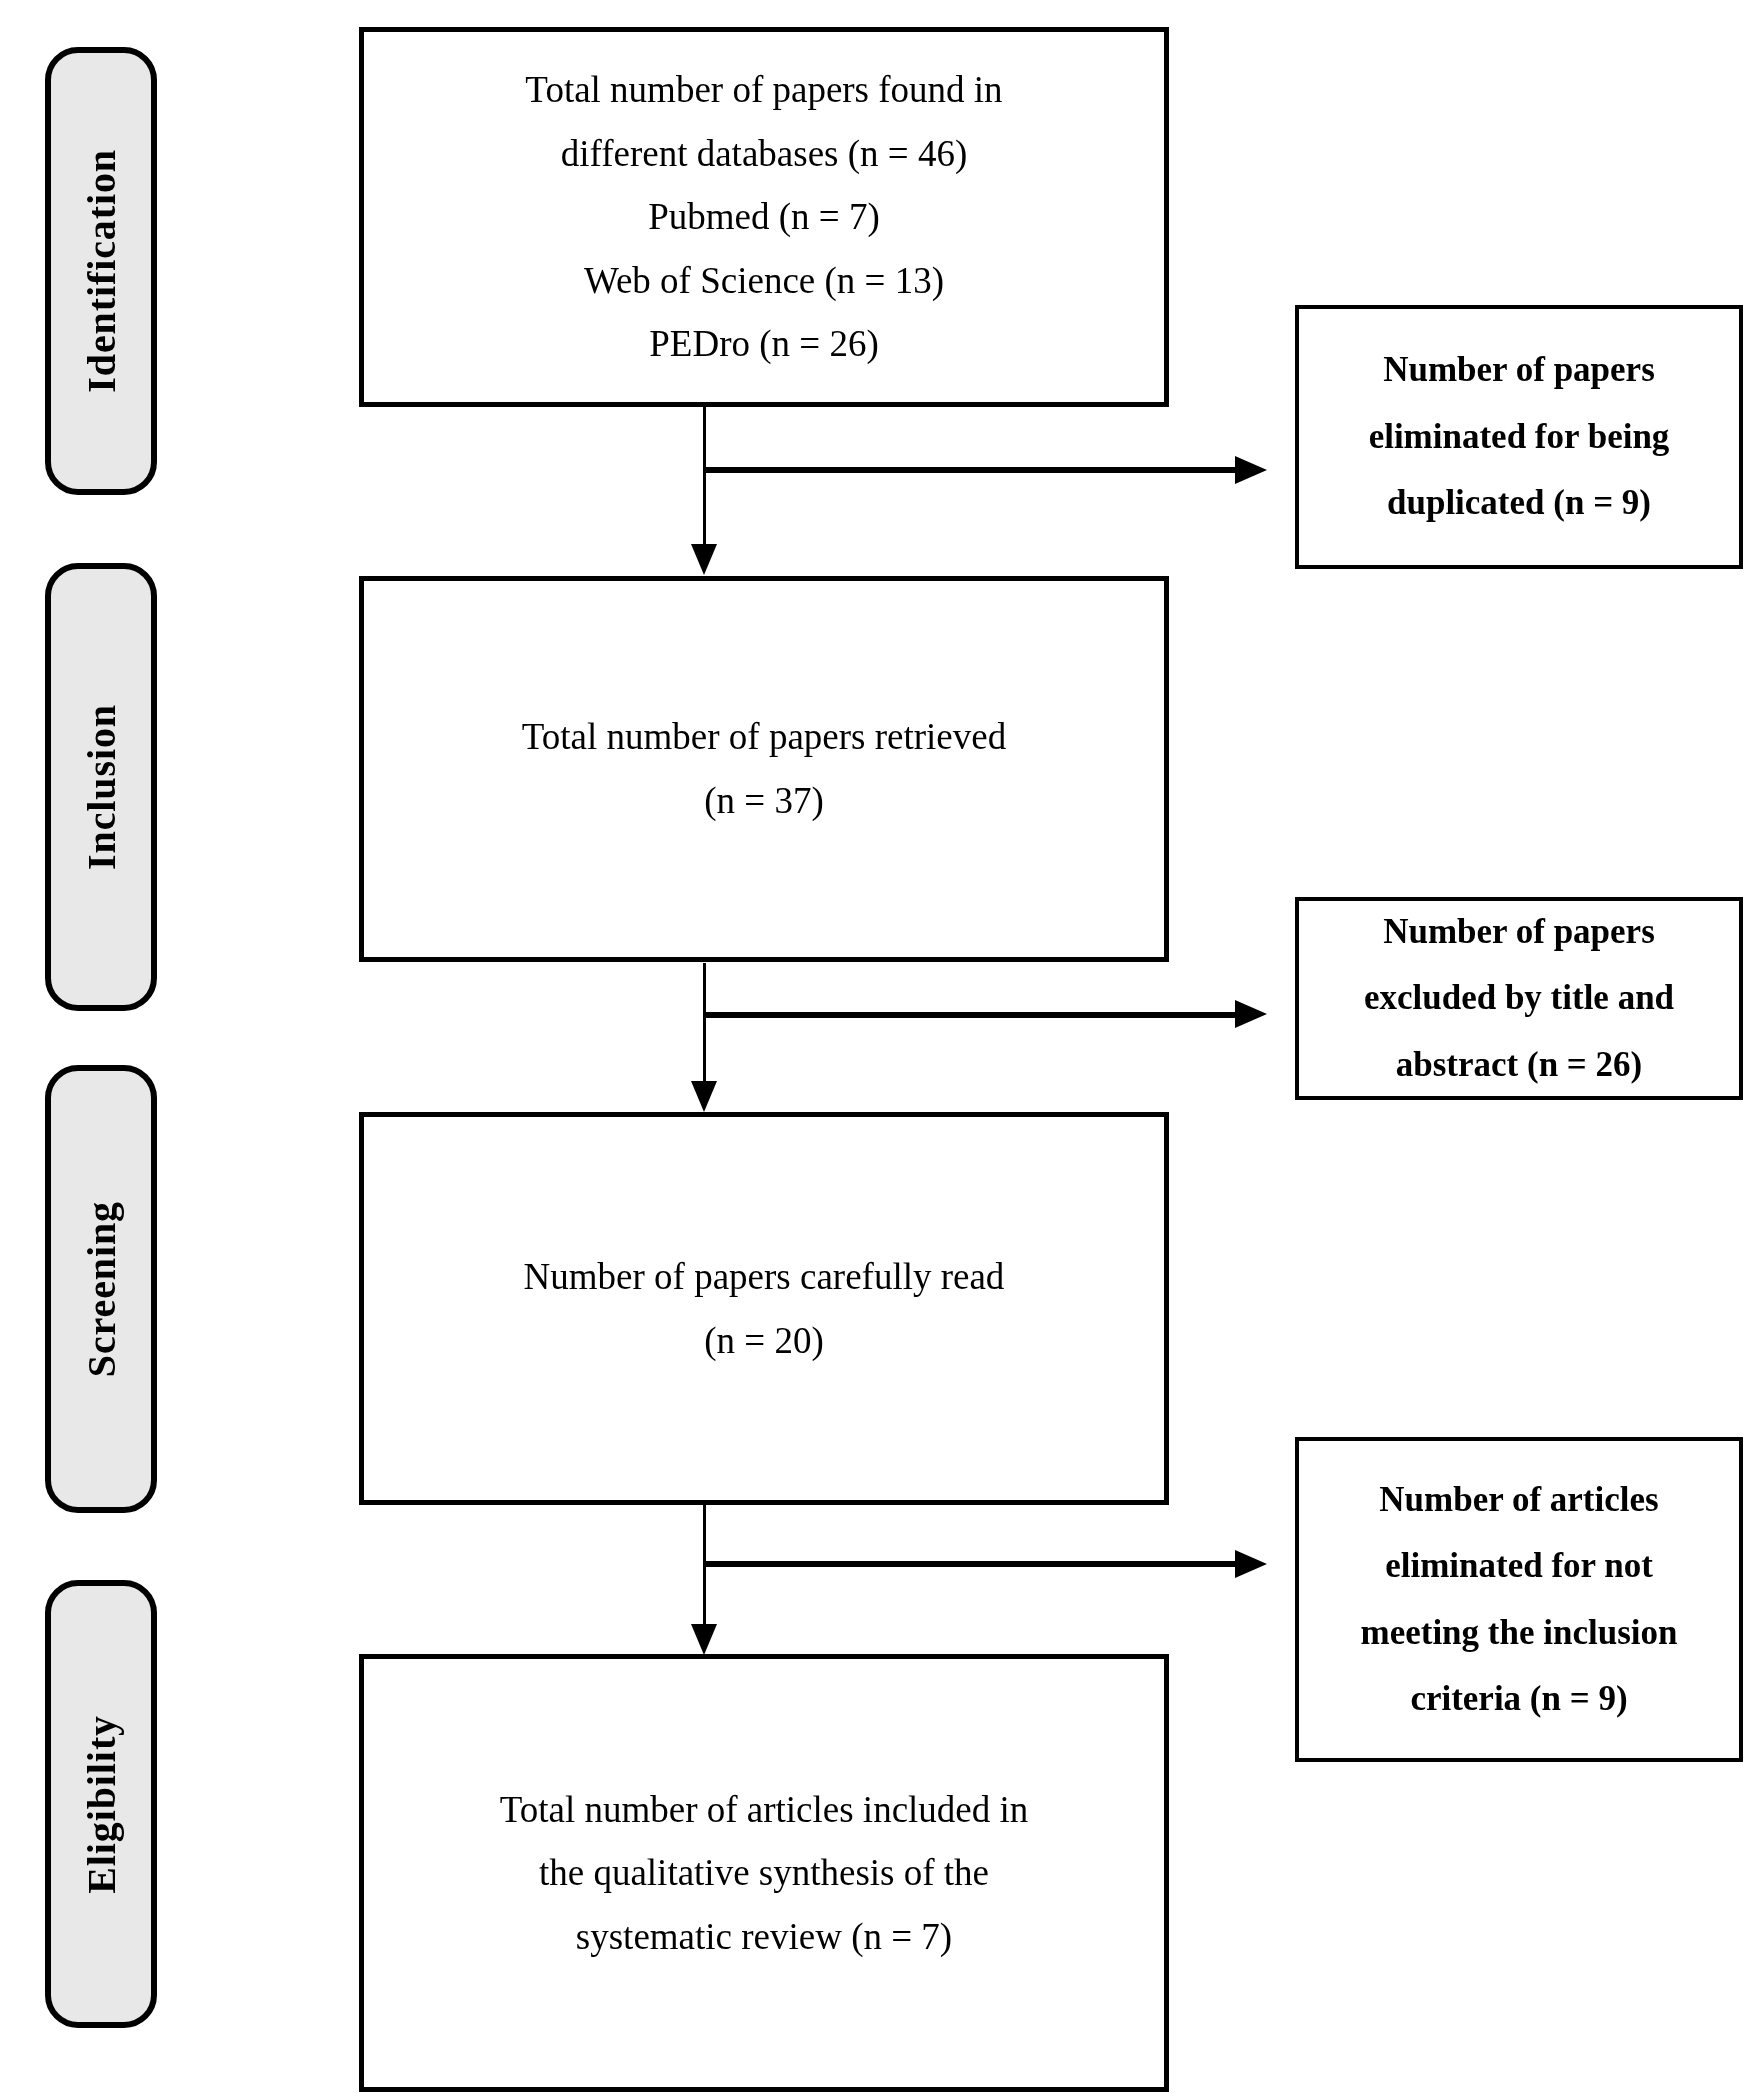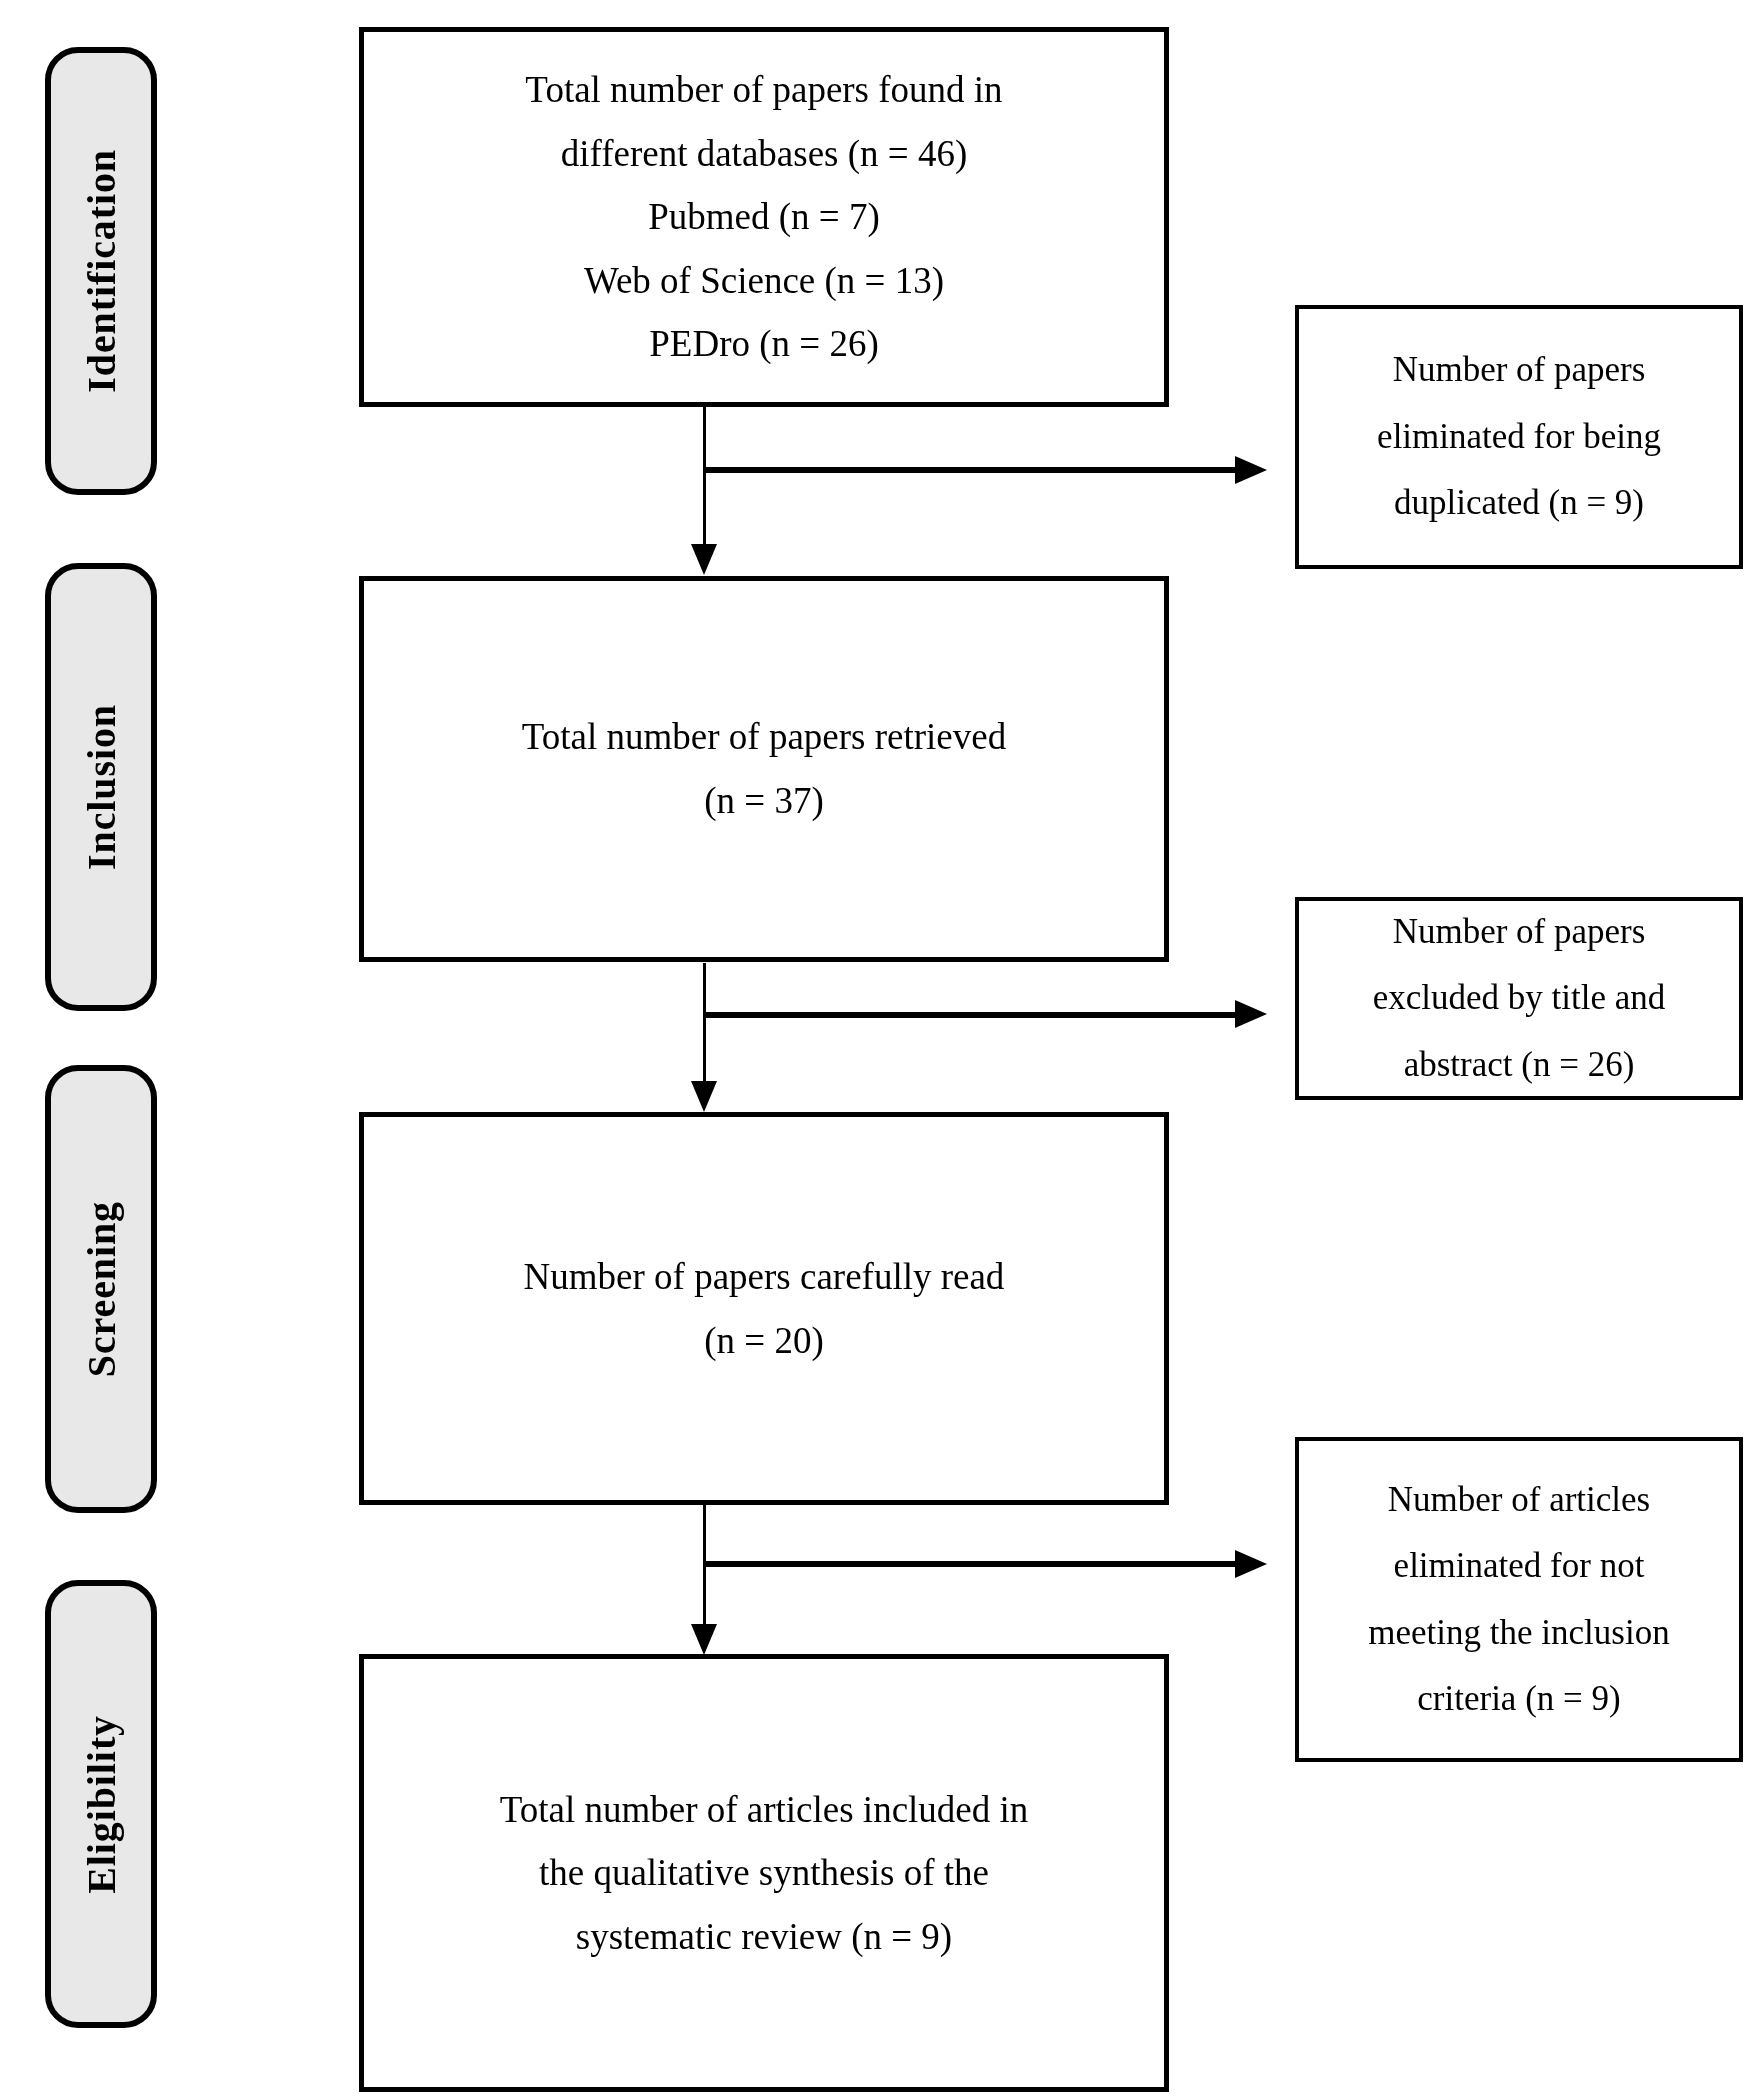--- a/index.html
+++ b/index.html
@@ -59,20 +59,21 @@
     position: absolute;
     left: 1295px;
     width: 448px;
     box-sizing: border-box;
     background: var(--box-fill, #ffffff);
     border: 4.5px solid var(--line, #000000);
     display: flex;
     align-items: center;
     justify-content: center;
     text-align: center;
+    font-weight: bold;
   }
   .side-text {
     font-size: 35px;
     line-height: 1.9;
     white-space: pre-line;
   }
   .vline {
     position: absolute;
     width: 2.7px;
     background: var(--line, #000000);
@@ -128,21 +129,21 @@
     <div class="flow-text">Total number of papers retrieved
 (n = 37)</div>
   </div>
   <div class="flow-box" style="top:1112px; height:393px;">
     <div class="flow-text">Number of papers carefully read
 (n = 20)</div>
   </div>
   <div class="flow-box" style="top:1654px; height:438px;">
     <div class="flow-text">Total number of articles included in
 the qualitative synthesis of the
-systematic review (n = 9)</div>
+systematic review (n = 7)</div>
   </div>
 
   <div class="side-box" style="top:305px; height:264px;">
     <div class="side-text">Number of papers
 eliminated for being
 duplicated (n = 9)</div>
   </div>
   <div class="side-box" style="top:897px; height:203px;">
     <div class="side-text">Number of papers
 excluded by title and

